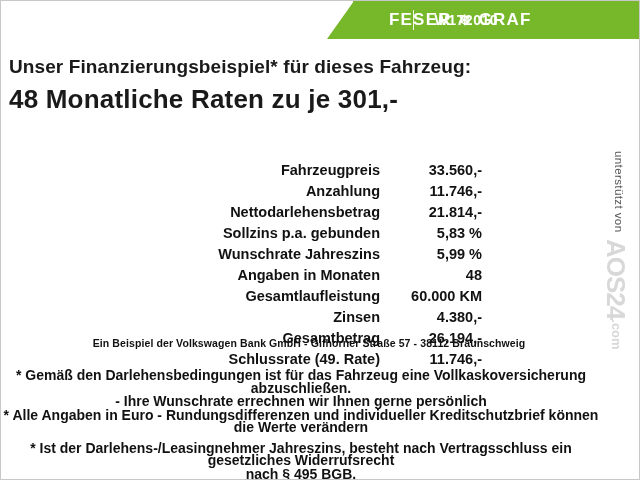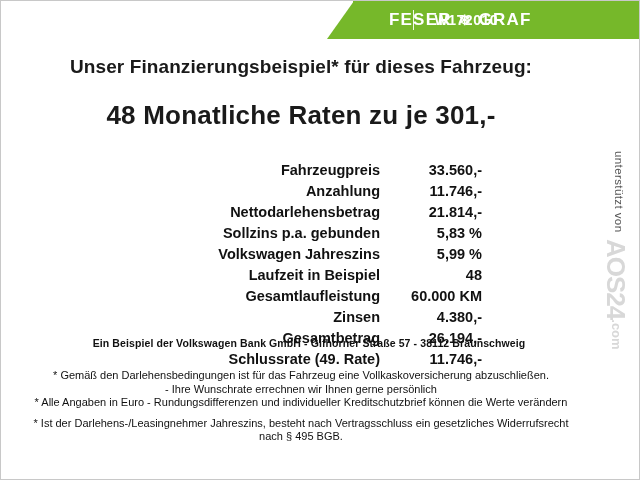--- a/index.html
+++ b/index.html
@@ -81,32 +81,31 @@
     width: 1px;
     height: 20px;
     background: #ffffff;
     opacity: 0.9;
   }
 
   
   .title-block {
     position: absolute;
     top: 55px;
-    left: 0;
+    left: 8px;
     width: 600px;
-    text-align: center;
   }
   .title-main {
     font-size: 19px;
     font-weight: bold;
     color: #1a1a1a;
     letter-spacing: 0.1px;
   }
   .title-sub {
-    margin-top: 22px;
+    margin-top: 6px;
     font-size: 26px;
     font-weight: bold;
     color: #1a1a1a;
     letter-spacing: 0.2px;
   }
 
   
   .finance-table {
     position: absolute;
     top: 158px;
@@ -140,22 +139,22 @@
   }
   .footer-bank {
     font-size: 10.5px;
     font-weight: bold;
     color: #111111;
     letter-spacing: 0.1px;
     padding-left: 16px;
   }
   .footer-notes {
     margin-top: 20px;
-    font-size: 11px;
-    font-weight: normal;
+    font-size: 14px;
+    font-weight: bold;
     color: #111111;
     line-height: 12.5px;
   }
   .footer-notes div {
     margin-bottom: 1px;
   }
   .footer-notes .spaced {
     margin-top: 8px;
   }
 
@@ -225,25 +224,25 @@
       </tr>
       <tr>
         <td class="label">Nettodarlehensbetrag</td>
         <td class="value">21.814,-</td>
       </tr>
       <tr>
         <td class="label">Sollzins p.a. gebunden</td>
         <td class="value">5,83 %</td>
       </tr>
       <tr>
-        <td class="label">Volkswagen Jahreszins</td>
+        <td class="label">Wunschrate Jahreszins</td>
         <td class="value">5,99 %</td>
       </tr>
       <tr>
-        <td class="label">Laufzeit in Beispiel</td>
+        <td class="label">Angaben in Monaten</td>
         <td class="value">48</td>
       </tr>
       <tr>
         <td class="label">Gesamtlaufleistung</td>
         <td class="value">60.000 KM</td>
       </tr>
       <tr>
         <td class="label">Zinsen</td>
         <td class="value">4.380,-</td>
       </tr>

